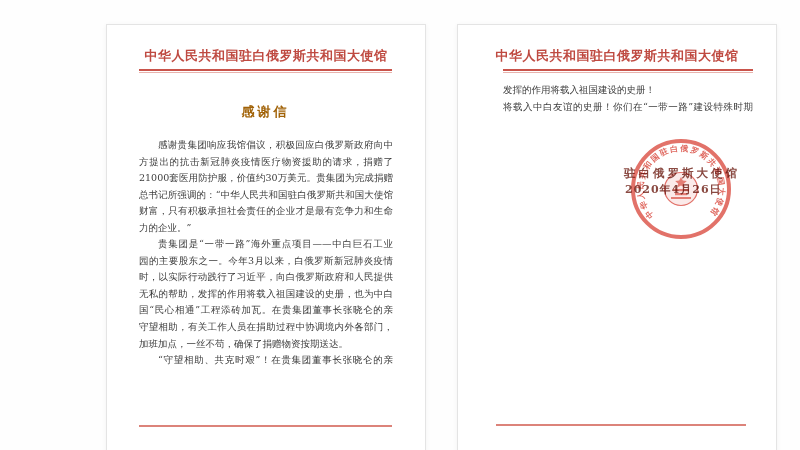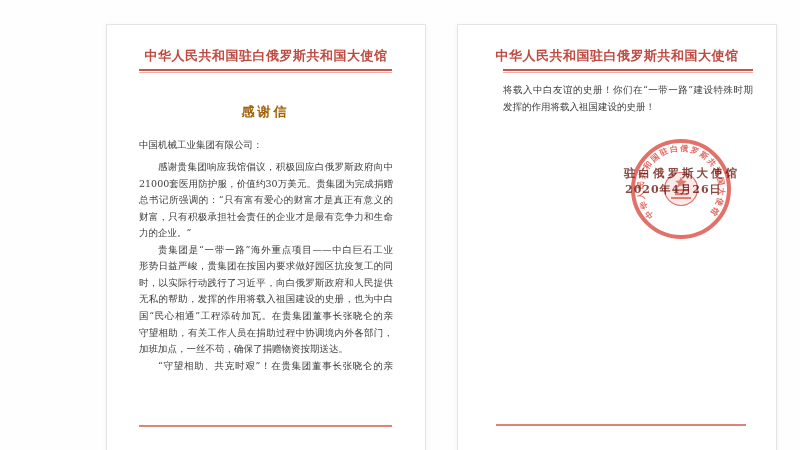--- a/index.html
+++ b/index.html
@@ -48,47 +48,47 @@
 <div class="stage">
 
   <div class="page" id="p1">
     <div class="hdr">中华人民共和国驻白俄罗斯共和国大使馆</div>
     <div class="hdr-rule">
         <i class="r1"></i>
         <i class="r2"></i>
       </div>
     <div class="title">感谢信</div>
     <div class="body1">
-      <div class="ln sal">中国机械工业集团有限公司：</div>
       <div class="ln j ind">感谢贵集团响应我馆倡议，积极回应白俄罗斯政府向中</div>
+      <div class="ln j">方提出的抗击新冠肺炎疫情医疗物资援助的请求，捐赠了</div>
       <div class="ln j">21000套医用防护服，价值约30万美元。贵集团为完成捐赠</div>
-      <div class="ln j">总书记所强调的：“只有富有爱心的财富才是真正有意义的</div>
+      <div class="ln j">总书记所强调的：“中华人民共和国驻白俄罗斯共和国大使馆</div>
       <div class="ln j">财富，只有积极承担社会责任的企业才是最有竞争力和生命</div>
       <div class="ln">力的企业。”</div>
       <div class="ln j ind">贵集团是“一带一路”海外重点项目——中白巨石工业</div>
-      <div class="ln j">形势日益严峻，贵集团在按国内要求做好园区抗疫复工的同</div>
+      <div class="ln j">园的主要股东之一。今年3月以来，白俄罗斯新冠肺炎疫情</div>
       <div class="ln j">时，以实际行动践行了习近平，向白俄罗斯政府和人民提供了</div>
       <div class="ln j">无私的帮助，发挥的作用将载入祖国建设的史册，也为中白两</div>
       <div class="ln j">国“民心相通”工程添砖加瓦。在贵集团董事长张晓仑的亲</div>
       <div class="ln j">守望相助，有关工作人员在捐助过程中协调境内外各部门，</div>
       <div class="ln">加班加点，一丝不苟，确保了捐赠物资按期送达。</div>
       <div class="ln j ind">“守望相助、共克时艰”！在贵集团董事长张晓仑的亲</div>
     </div>
     <div class="ftr-rule"></div>
   </div>
 
   <div class="page" id="p2">
     <div class="hdr">中华人民共和国驻白俄罗斯共和国大使馆</div>
     <div class="hdr-rule">
         <i class="r1"></i>
         <i class="r2"></i>
       </div>
     <div class="body2">
+      <div class="ln">发挥的作用将载入祖国建设的史册！</div>
       <div class="ln j">将载入中白友谊的史册！你们在“一带一路”建设特殊时期</div>
-      <div class="ln">发挥的作用将载入祖国建设的史册！</div>
     </div>
 
     <div class="sign" id="sig-line">驻白俄罗斯大使馆</div>
     <div class="sign" id="sig-date">2020年4月26日</div>
 
     <svg class="seal" viewBox="0 0 104 104" aria-hidden="true">
       <defs>
         <path id="ringpath" d="M52,90 a38,38 0 1,1 0,-76 a38,38 0 1,1 0,76"></path>
       </defs>
       <circle class="seal-ring" cx="52" cy="52" r="48"></circle>

